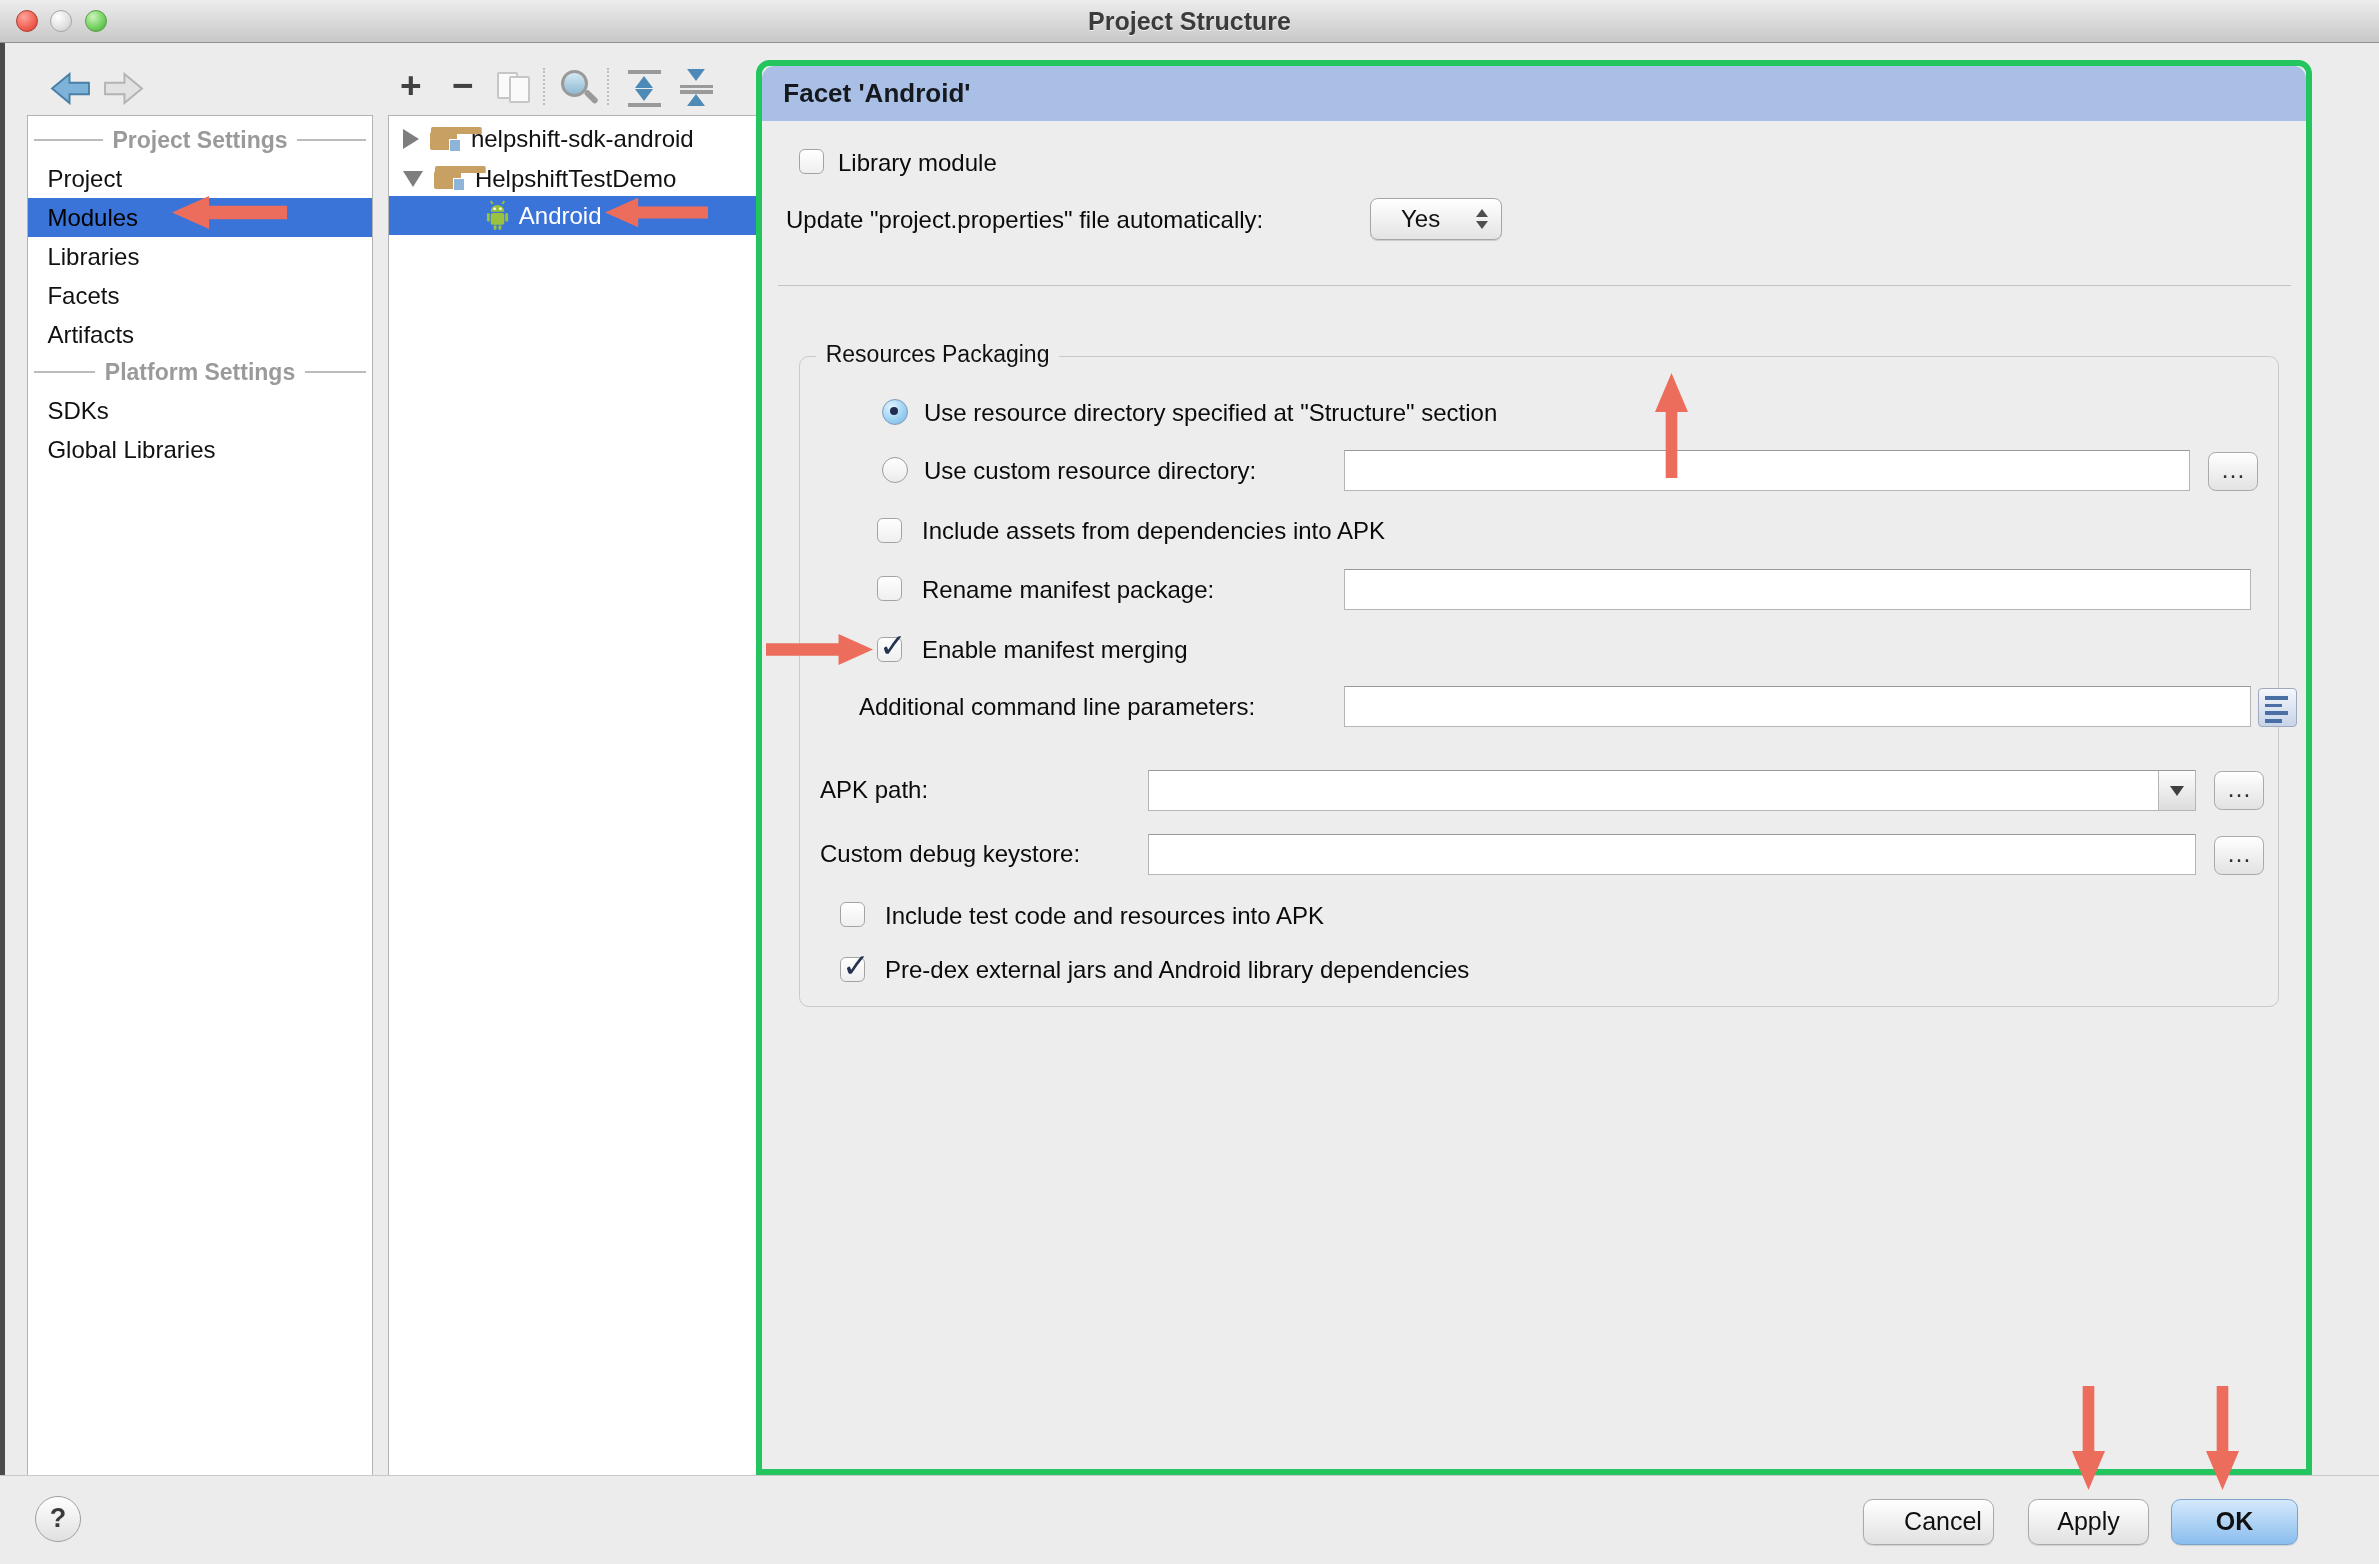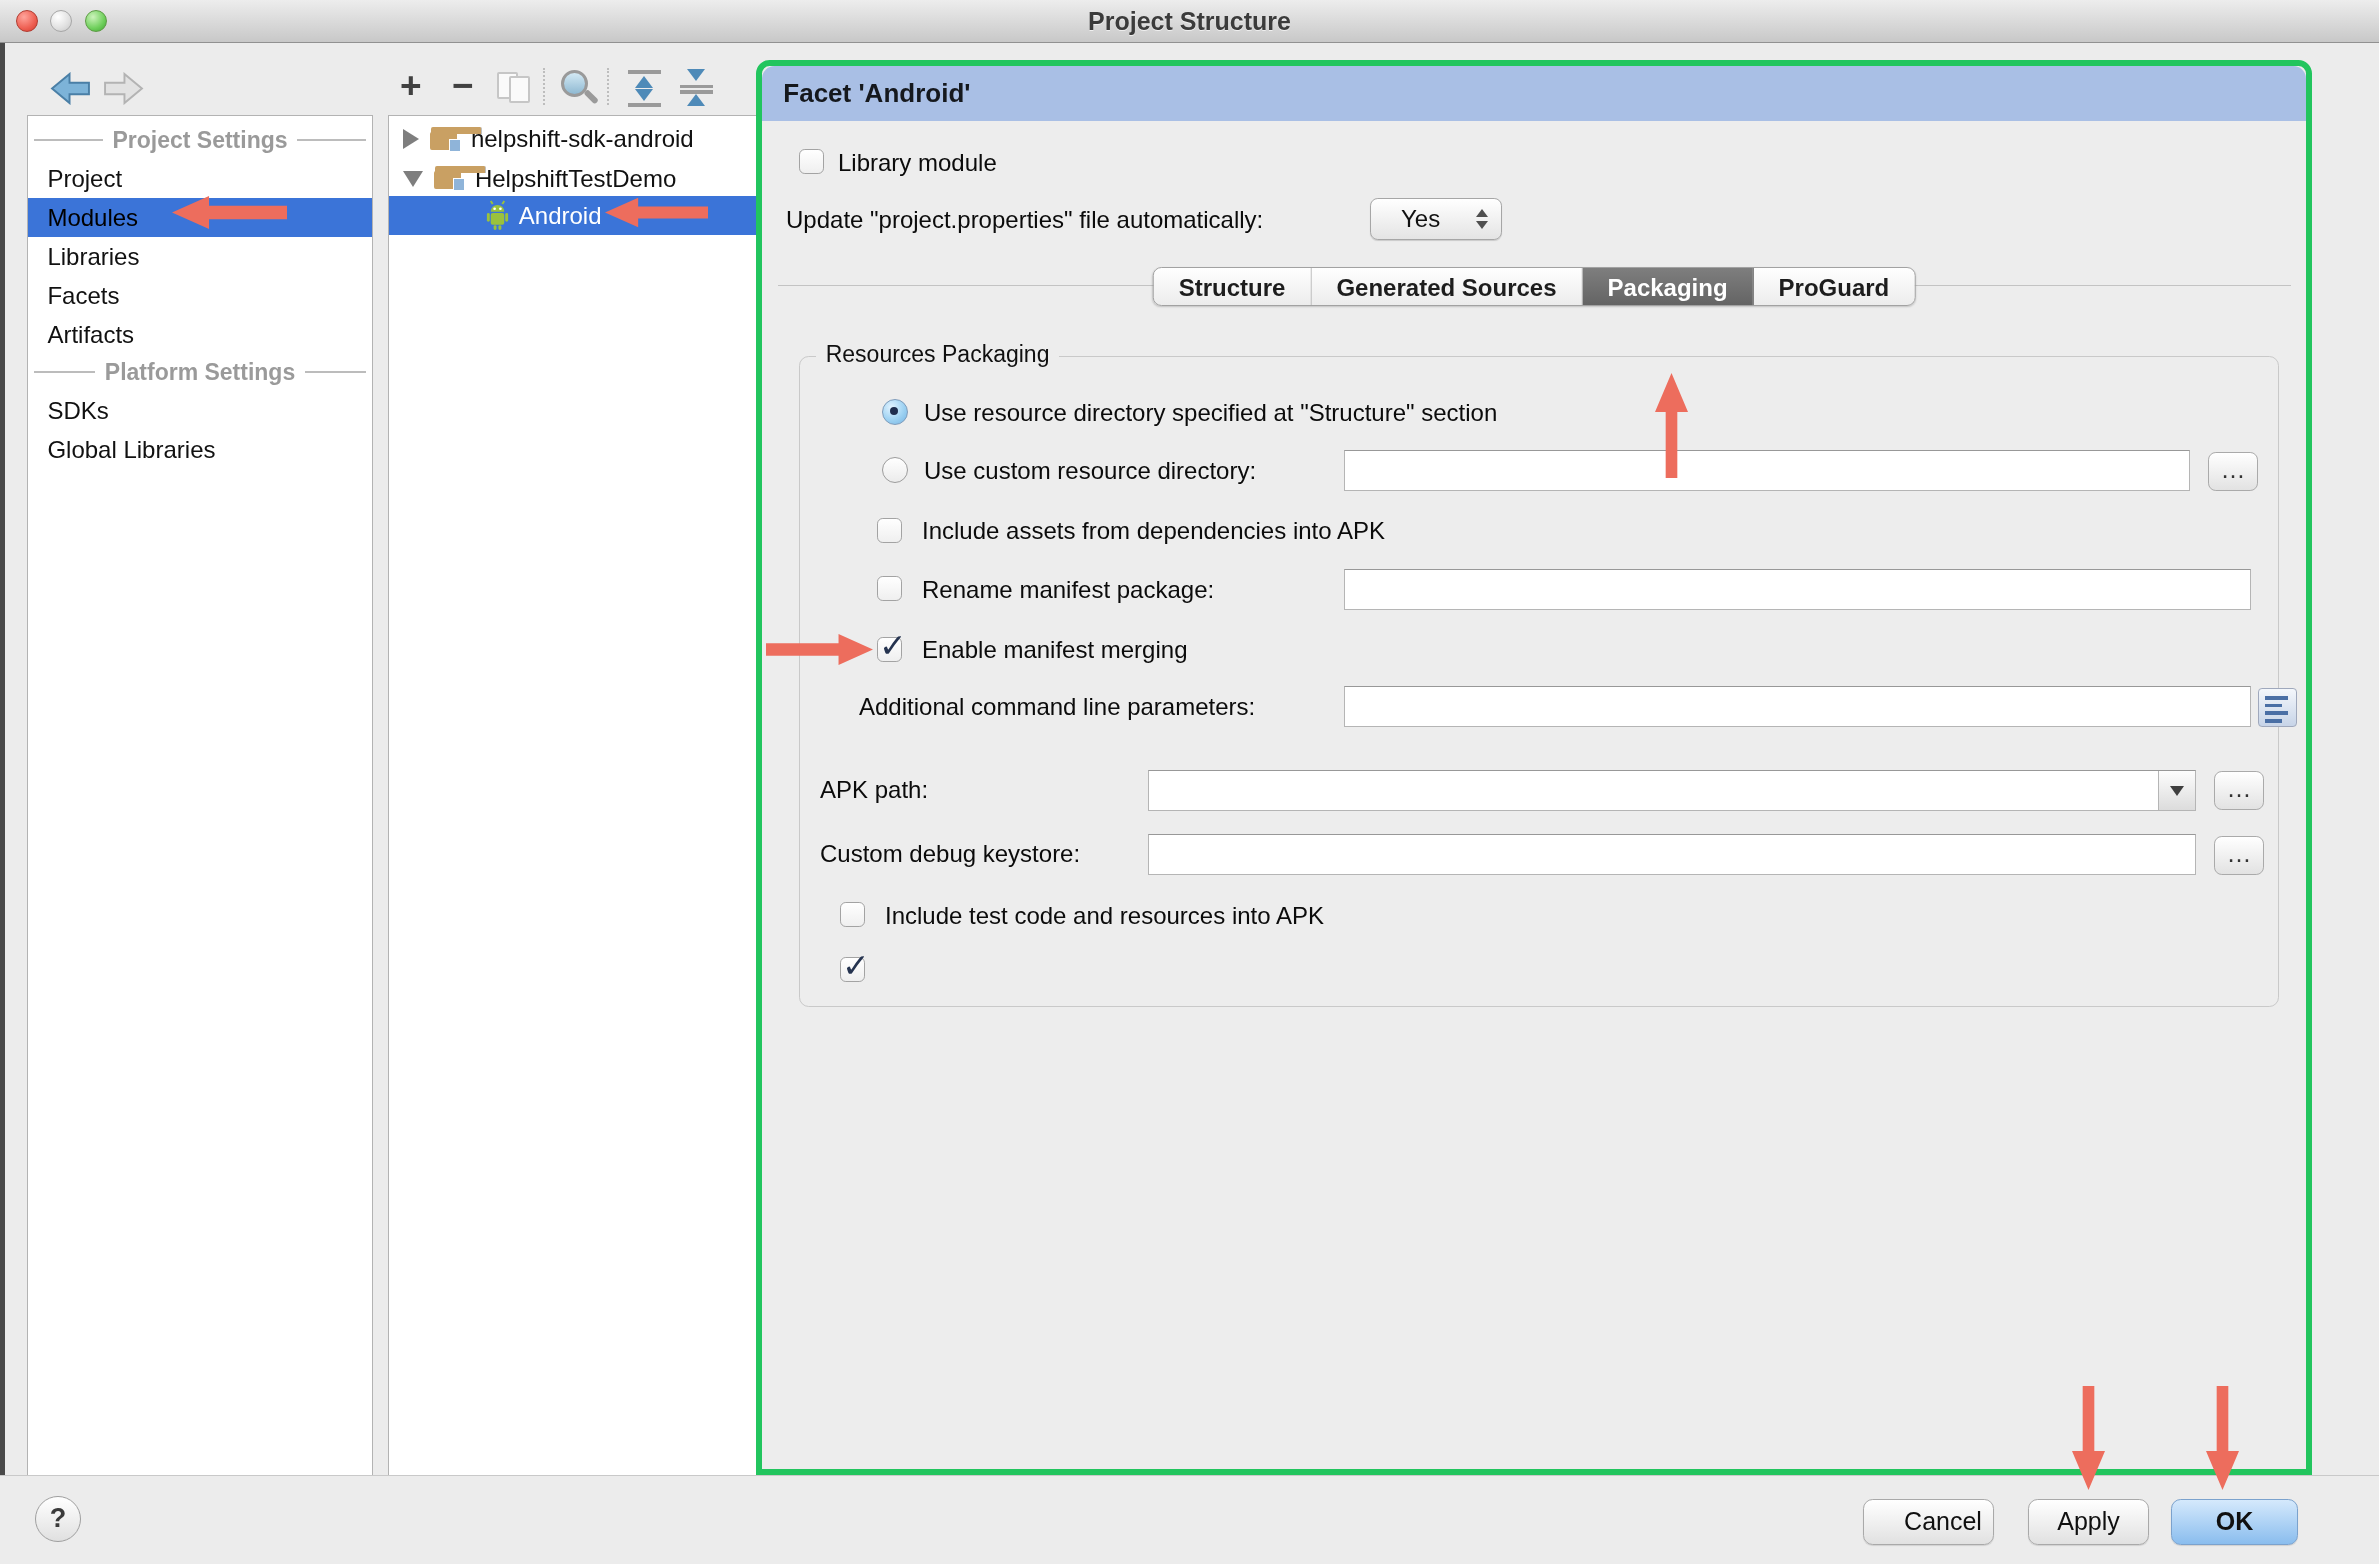--- a/index.html
+++ b/index.html
@@ -250,26 +250,20 @@
   <span class="lbl" style="left:24px;top:138px">Update "project.properties" file automatically:</span>
   <div class="dropdown">
     <span class="val">Yes</span>
     <span class="steppers">
         <span class="tri-up"></span>
         <span class="tri-dn"></span>
       </span>
   </div>
 
   <div class="tabline"></div>
-  <div class="tabs">
-    <div class="tab">Structure</div>
-    <div class="tab">Generated Sources</div>
-    <div class="tab sel">Packaging</div>
-    <div class="tab">ProGuard</div>
-  </div>
 
   <div class="group"></div>
   <div class="group-title">Resources Packaging</div>
 
   <span class="radio sel" style="left:120px;top:333px"></span>
   <span class="lbl" style="left:162px;top:331px">Use resource directory specified at "Structure" section</span>
 
   <span class="radio" style="left:120px;top:391px"></span>
   <span class="lbl" style="left:162px;top:389px">Use custom resource directory:</span>
   <input class="tfield" style="left: 582px; top: 384px; width: 846px; height: 41px;">
@@ -308,20 +302,21 @@
   <span class="lbl" style="left:58px;top:772px">Custom debug keystore:</span>
   <input class="tfield" style="left: 386px; top: 768px; width: 1048px; height: 41px;">
   <div class="browse" style="left:1452px;top:770px">…</div>
 
   <span class="cb" style="left:78px;top:836px"></span>
   <span class="lbl" style="left:123px;top:834px">Include test code and resources into APK</span>
 
   <span class="cb" style="left:78px;top:891px">
     <span class="tick">✓</span>
   </span>
+  <span class="lbl" style="left:123px;top:888px">Pre-dex external jars and Android library dependencies</span>
 
 
   <svg class="arr" style="left:893px;top:307px" width="33" height="105" viewBox="0 0 34 108">
     <polygon points="17,0 34,40 23,40 23,108 11,108 11,40 0,40" fill="#ed6d5d"></polygon>
   </svg>
   <svg class="arr" style="left:3.9px;top:564px" width="107" height="39" viewBox="0 0 118 40">
     <polygon points="118,20 80,3 80,13 0,13 0,27 80,27 80,37" fill="#ed6d5d"></polygon>
   </svg>
 </div>
 

